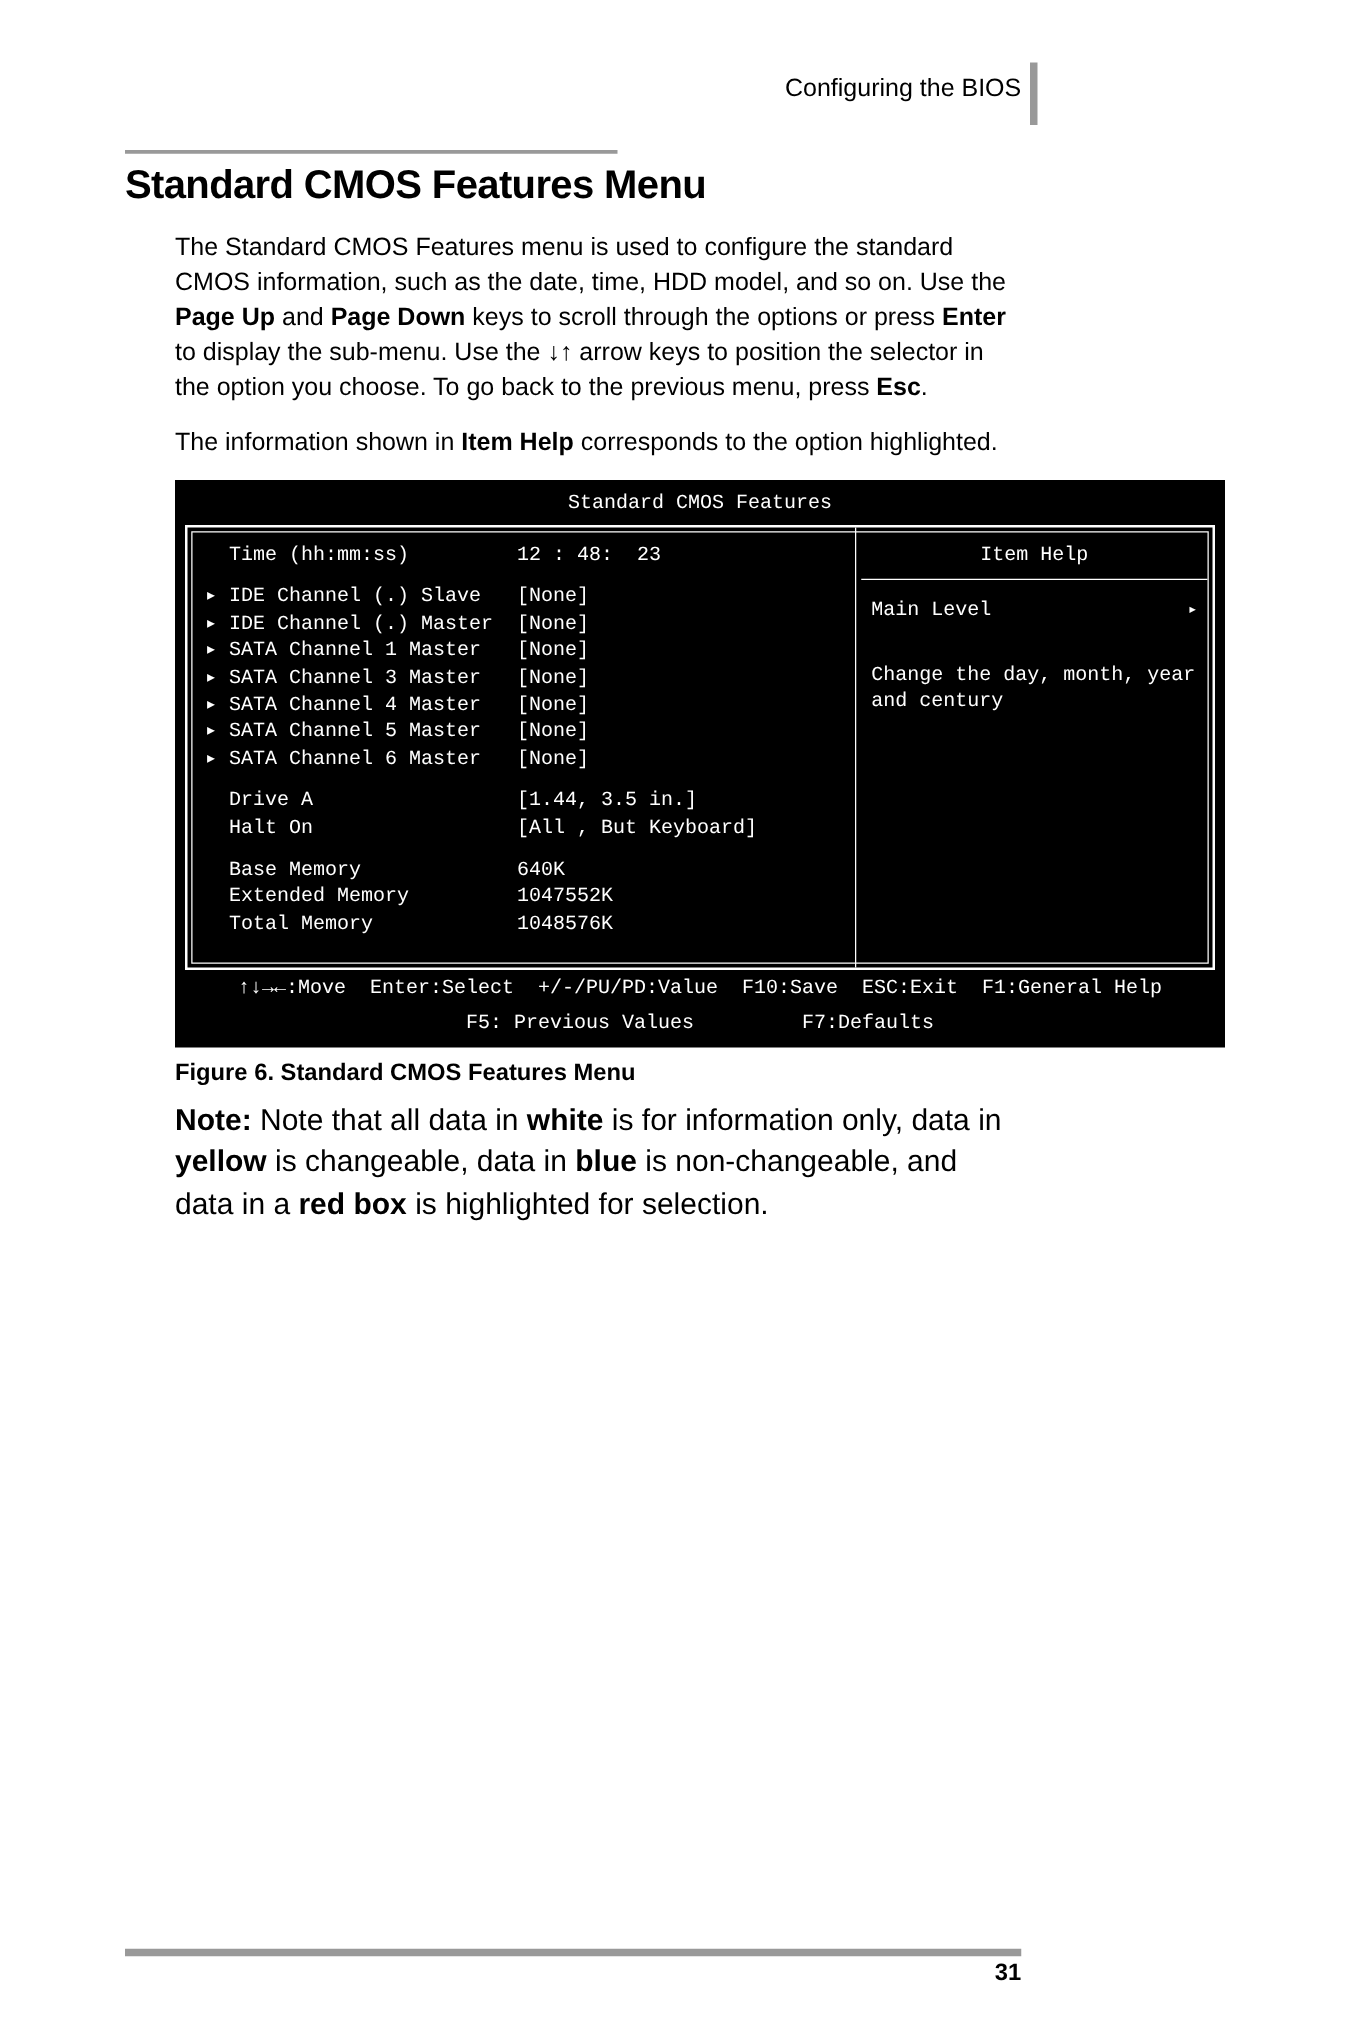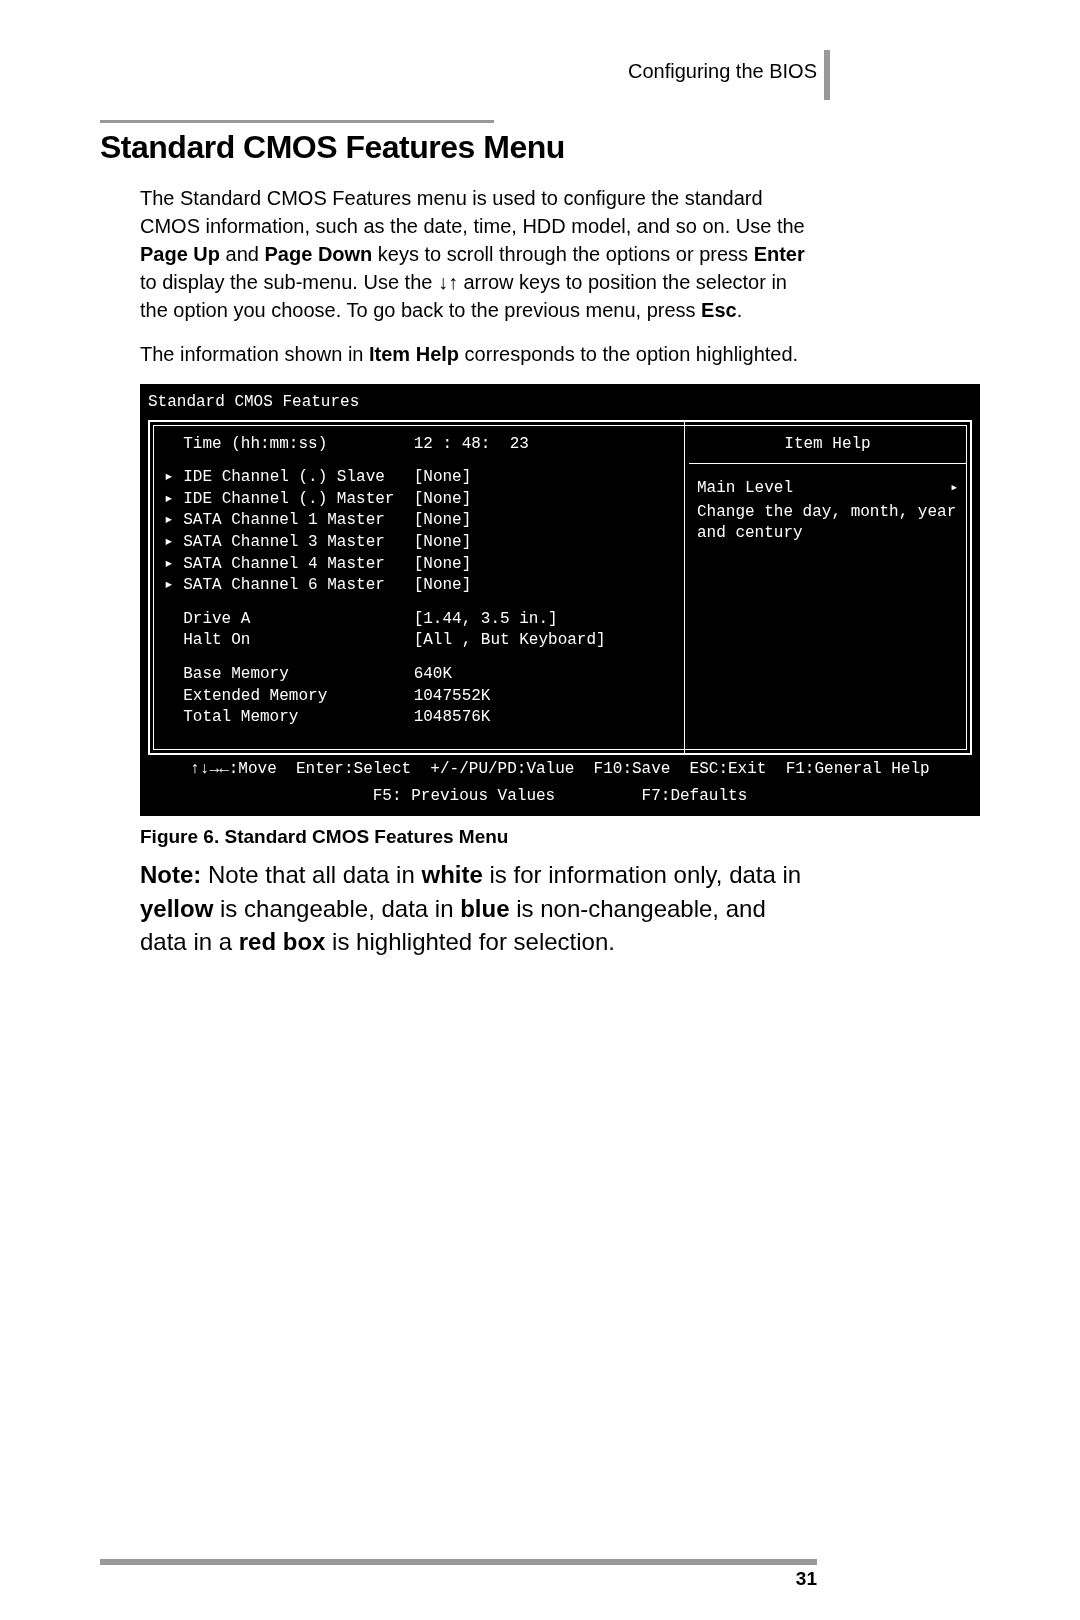--- a/index.html
+++ b/index.html
@@ -61,21 +61,21 @@
     color: #fff;
     font-family: "Courier New", monospace;
     font-size: 16px;
     line-height: 1.35;
     padding: 8px 8px 6px 8px;
     margin: 10px 0 10px 40px;
     width: 840px;
     box-sizing: border-box;
   }
   .bios-title {
-    text-align: left;
+    text-align: center;
     margin-bottom: 6px;
   }
   .bios-box {
     border: 2px double #fff;
     border-style: solid;
     padding: 0;
     position: relative;
     display: flex;
   }
   .bios-box::before{
@@ -100,21 +100,21 @@
     padding:8px 0;
     border-bottom:1px solid #fff;
     margin:4px;
   }
   .bios-right-body{
     padding: 10px 12px;
   }
   .mainlevel{
     display:flex;
     justify-content:space-between;
-    margin-bottom:2px;
+    margin-bottom:30px;
   }
   .bios-row { white-space: pre; }
   .tri::before{
     content: "▸";
     font-size: 13px;
     position: relative;
     top: -1px;
   }
   .bios-footer{
     text-align:center;
@@ -175,20 +175,21 @@
         <div id="bios-datetime">
             <div class="bios-row">  Time (hh:mm:ss)         12 : 48:  23</div>
           </div>
         <div style="height:12px"></div>
         <div id="bios-channels">
             <div class="bios-row">▸ IDE Channel (.) Slave   [None]</div>
             <div class="bios-row">▸ IDE Channel (.) Master  [None]</div>
             <div class="bios-row">▸ SATA Channel 1 Master   [None]</div>
             <div class="bios-row">▸ SATA Channel 3 Master   [None]</div>
             <div class="bios-row">▸ SATA Channel 4 Master   [None]</div>
+            <div class="bios-row">▸ SATA Channel 5 Master   [None]</div>
             <div class="bios-row">▸ SATA Channel 6 Master   [None]</div>
           </div>
         <div style="height:12px"></div>
         <div id="bios-drives">
             <div class="bios-row">  Drive A                 [1.44, 3.5 in.]</div>
             <div class="bios-row">  Halt On                 [All , But Keyboard]</div>
           </div>
         <div style="height:12px"></div>
         <div id="bios-memory">
             <div class="bios-row">  Base Memory             640K</div>

